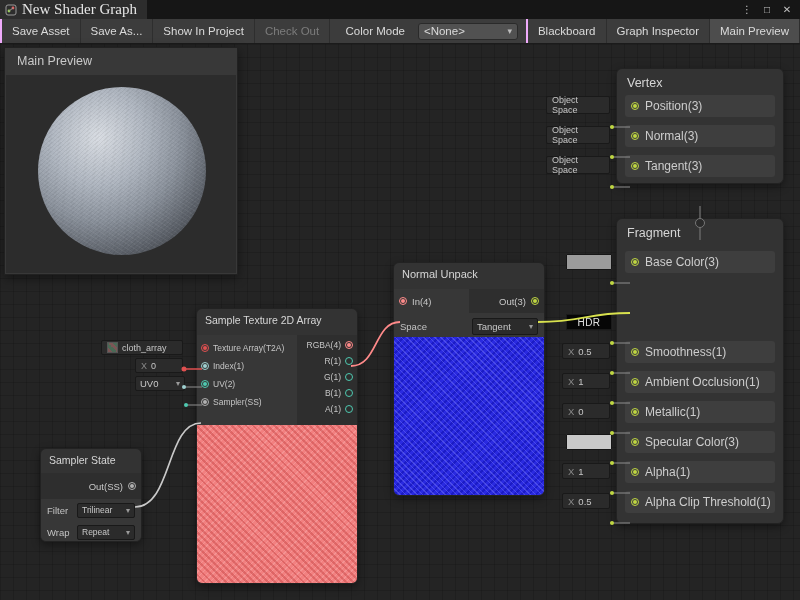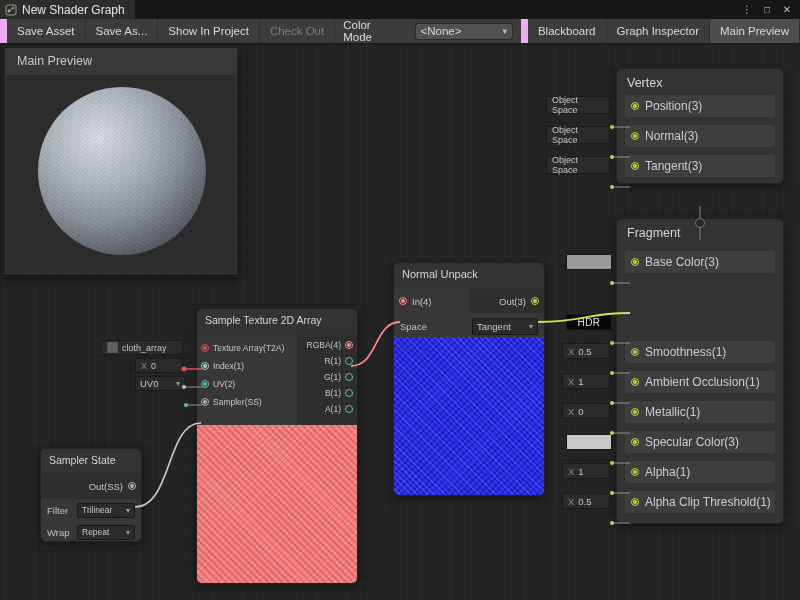--- a/index.html
+++ b/index.html
@@ -1,28 +1,28 @@
 <!DOCTYPE html>
 <html><head>
 <meta charset="utf-8">
 <style>
   html,body{margin:0;padding:0;background:#111;}
   .app{position:relative;width:800px;height:600px;overflow:hidden;background:#242424;
        font-family:"Liberation Sans","DejaVu Sans",sans-serif;color:#D4D4D4;-webkit-font-smoothing:antialiased;}
   
   .titlebar{position:absolute;left:0;top:0;width:800px;height:19px;background:#161616;display:flex;align-items:center;}
   .tab{display:flex;align-items:center;gap:5px;height:19px;padding:0 10px 0 5px;background:#2D2D2D;}
-  .tab-title{font-size:12px;color:#E6E6E6;}
+  .tab-title{font-size:15px;color:#E6E6E6;font-family:Liberation Serif, serif;}
   .winbtns{margin-left:auto;display:flex;align-items:center;gap:4px;padding-right:5px;}
   .winbtn{width:16px;height:16px;display:flex;align-items:center;justify-content:center;font-size:10px;color:#C2C2C2;cursor:pointer;}
   
   .toolbar{position:absolute;left:0;top:19px;width:800px;height:24px;background:#3C3C3C;border-bottom:1px solid #1B1B1B;
            display:flex;align-items:center;font-size:11.5px;color:#DADADA;}
   .tbtn{height:24px;display:flex;align-items:center;padding:0 10px;border-right:1px solid #2E2E2E;cursor:pointer;white-space:nowrap;}
-  .tbtn.first{border-left:7px solid #f0abfc;}
+  .tbtn.first{border-left:2px solid #f0abfc;}
   .tbtn.disabled{color:#7C7C7C;}
   .tbtn.active{background:#4D4D4D;}
   .tb-right{display:flex;align-items:center;}
   .tb-colormode{display:flex;align-items:center;gap:13px;margin-left:auto;padding:0 8px;}
   .tb-dd{width:100px;height:17px;background:#515151;border:1px solid #2A2A2A;border-radius:3px;
          display:flex;align-items:center;justify-content:space-between;padding:0 5px;box-sizing:border-box;cursor:pointer;}
   .tb-dd .arrow{font-size:9px;color:#BDBDBD;}
   
   .graph{position:absolute;left:0;top:44px;width:800px;height:556px;background-color:#242424;
          background-image:linear-gradient(rgba(0,0,0,.14) 1px,transparent 1px),

